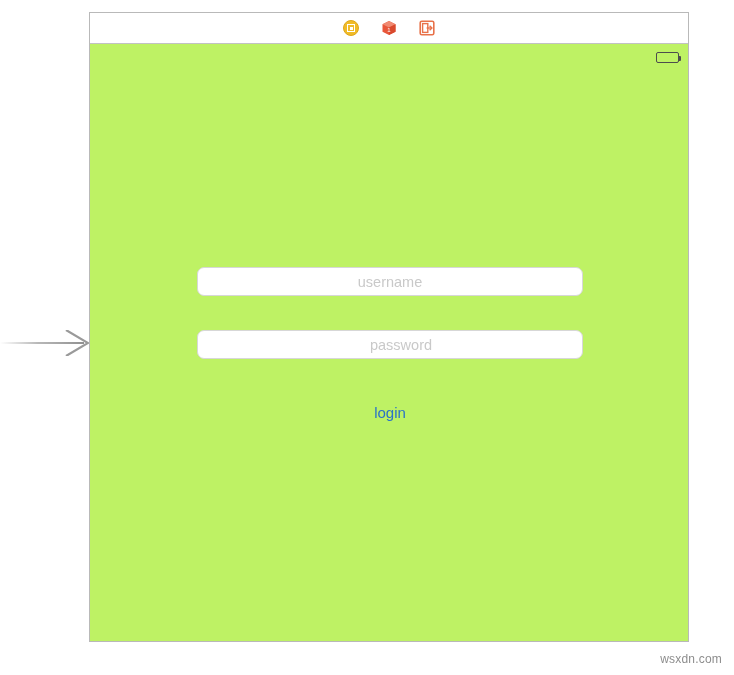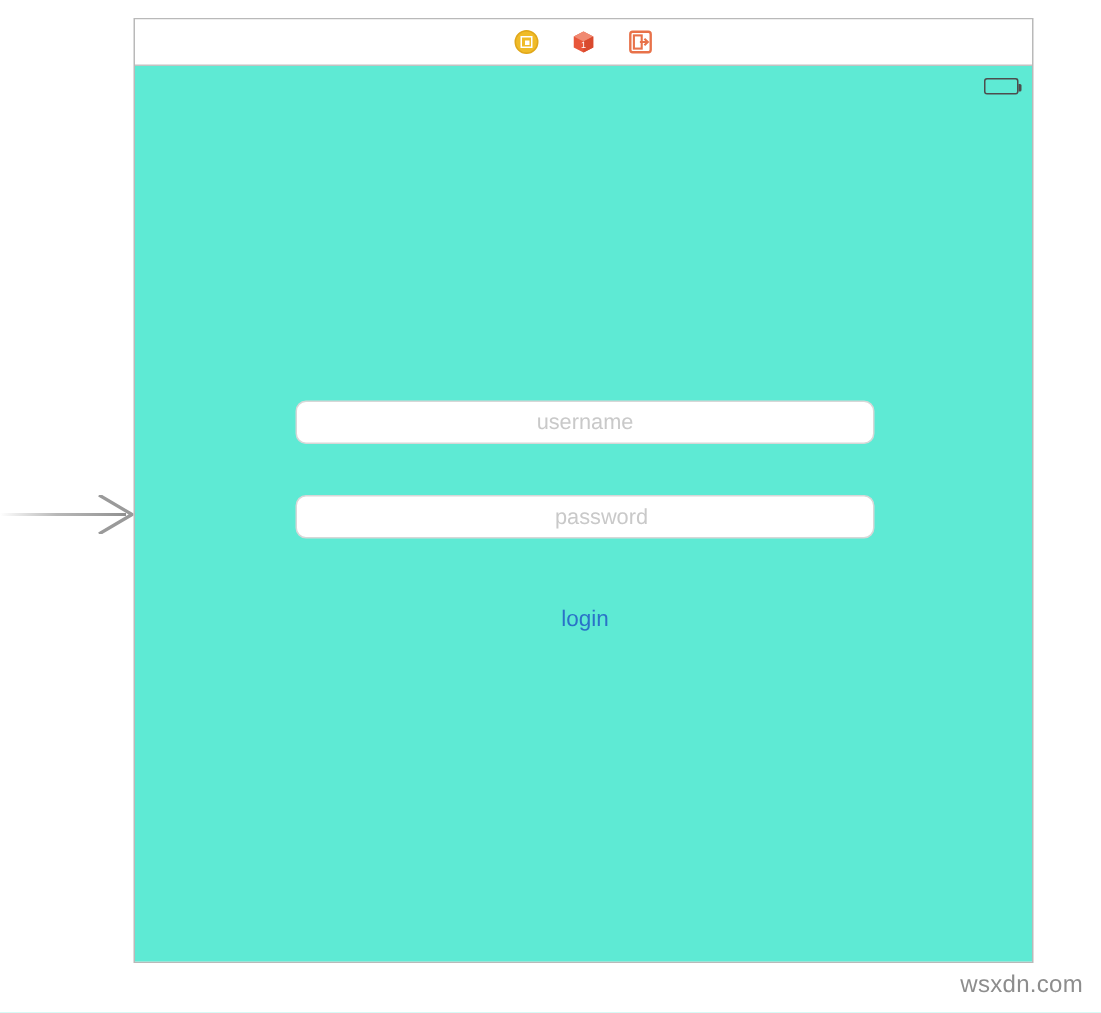--- a/index.html
+++ b/index.html
@@ -80,21 +80,21 @@
   
   .icon-export svg { display: block; }
 
   
   #screen-body {
     position: absolute;
     left: 0;
     top: 31px;
     right: 0;
     bottom: 0;
-    background: #5eead4;
+    background: #bef264;
   }
 
   
   #status-bar {
     position: absolute;
     right: 9px;
     top: 8px;
     display: flex;
     align-items: center;
   }
@@ -174,21 +174,21 @@
     height: 26px;
   }
   #pointer-arrow svg { display: block; }
 
   
   #watermark {
     position: absolute;
     right: 12px;
     bottom: 9px;
     font-family: "Liberation Sans", sans-serif;
-    font-size: 16px;
+    font-size: 12px;
     color: #8d8d8d;
     letter-spacing: 0.2px;
   }
 </style>
 </head>
 <body>
 
 <div id="pointer-arrow">
   <svg width="90" height="26" viewBox="0 0 90 26" xmlns="http://www.w3.org/2000/svg">
     <defs>

